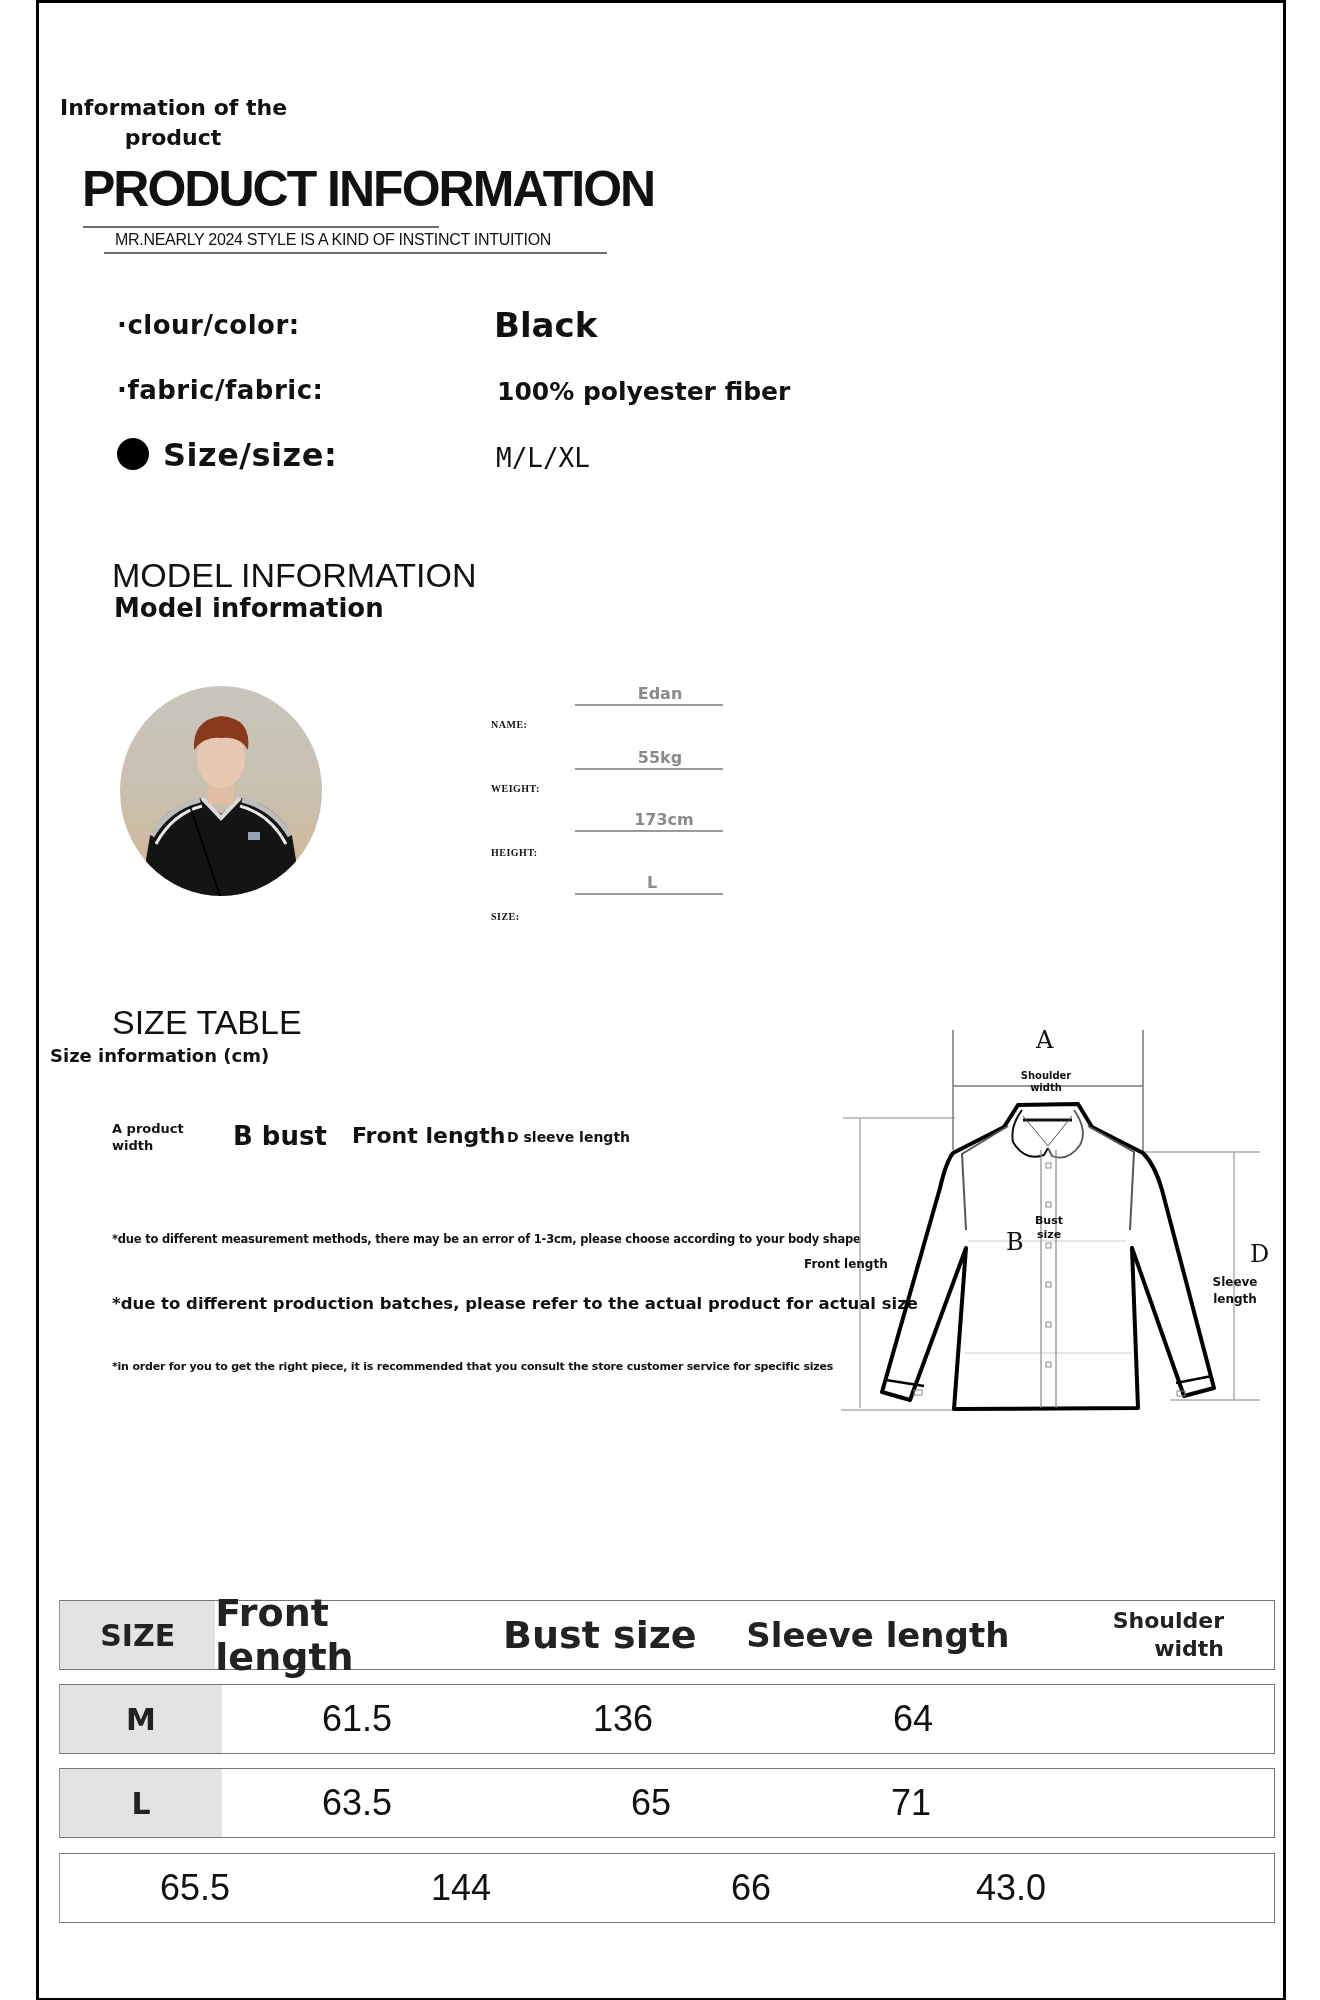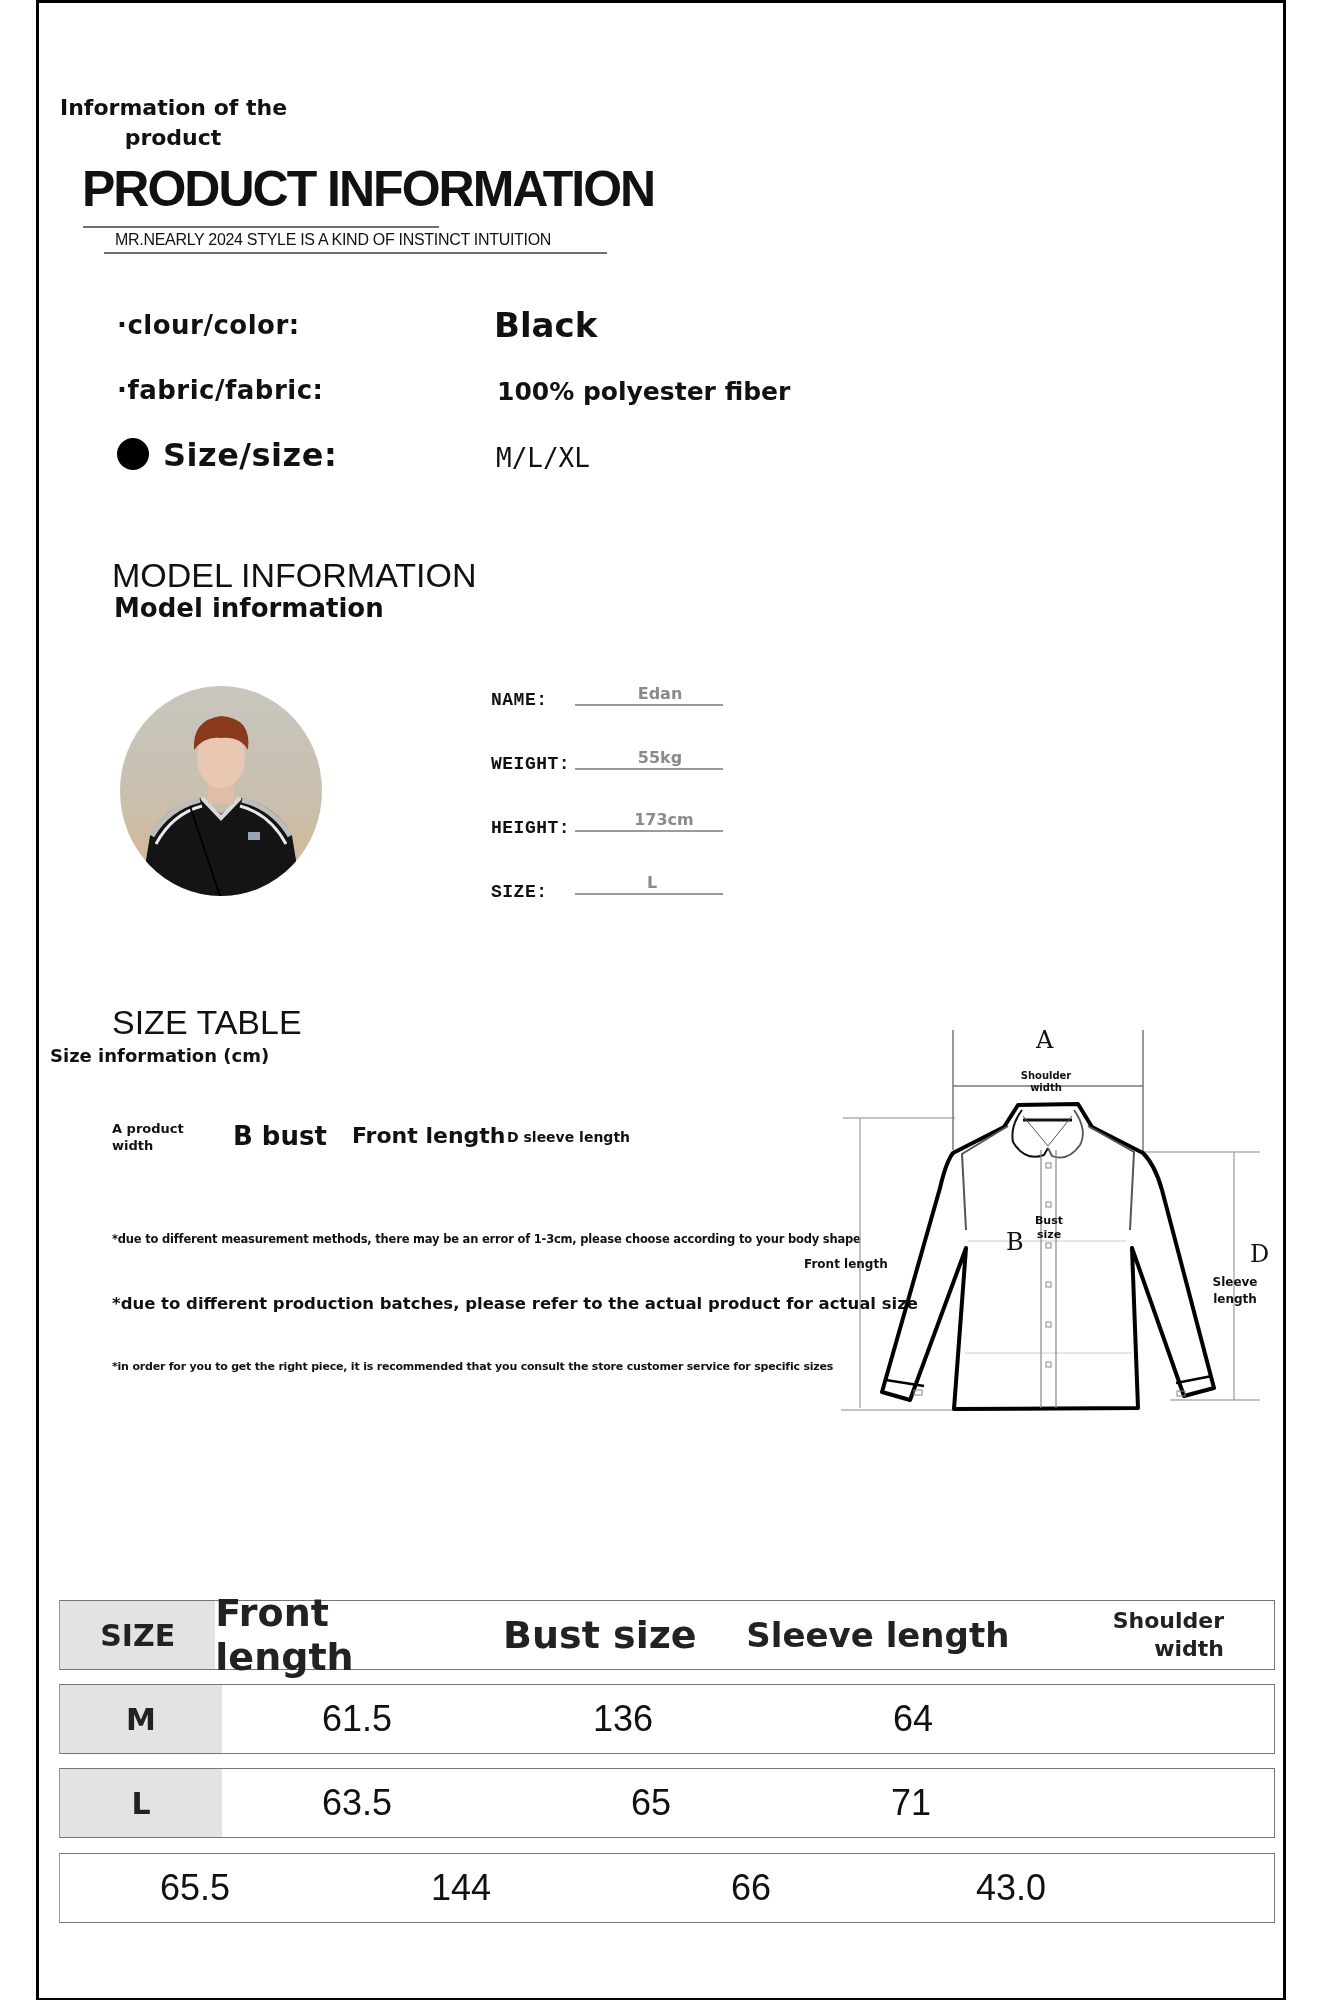--- a/index.html
+++ b/index.html
@@ -14,21 +14,21 @@
   .hr { position:absolute; height:2px; background:#6f6f6f; }
   .spec-label { font-family:"DejaVu Sans", sans-serif; font-weight:bold; font-size:26px; letter-spacing:0.5px; }
   .spec-val-black { font-family:"DejaVu Sans", sans-serif; font-weight:bold; font-size:34px; }
   .spec-val { font-family:"DejaVu Sans", sans-serif; font-weight:bold; font-size:25px; }
   .spec-mono { font-family:"DejaVu Sans Mono", monospace; font-size:26px; }
   .dot { display:inline-block; width:32px; height:32px; border-radius:50%; background:#000; vertical-align:middle; margin-right:14px; position:relative; top:-3px; }
   .section-title { font-family:"Liberation Sans", sans-serif; font-size:34px; }
   .section-sub { font-family:"DejaVu Sans", sans-serif; font-weight:bold; font-size:26px; }
   .avatar { position:absolute; left:120px; top:686px; width:202px; height:210px; border-radius:50%; overflow:hidden;
             background:linear-gradient(180deg,#c8c6bd 0%,#c9bfae 55%,#d7b58c 100%); }
-  .field-label { font-family:Liberation Mono, monospace; font-weight:bold; font-size:18px; letter-spacing:0.5px; }
+  .field-label { font-family:Liberation Serif, serif; font-weight:bold; font-size:10px; letter-spacing:0.5px;margin-top:29px; }
   .field-line { position:absolute; height:2px; background:#9a9a9a; }
   .field-val { font-family:"DejaVu Sans", sans-serif; font-weight:bold; font-size:16px; color:#8a8a8a; text-align:center; width:148px; }
   .legend-small { font-family:"DejaVu Sans", sans-serif; font-weight:bold; font-size:13px; line-height:17px; }
   .legend-big { font-family:"DejaVu Sans", sans-serif; font-weight:bold; font-size:26px; }
   .legend-mid { font-family:"DejaVu Sans", sans-serif; font-weight:bold; font-size:22px; }
   .legend-sm2 { font-family:"DejaVu Sans", sans-serif; font-weight:bold; font-size:14px; }
   .note-sm { font-family:"DejaVu Sans", sans-serif; font-weight:bold; font-size:11.5px; letter-spacing:-0.2px; }
   .note-md { font-family:"DejaVu Sans", sans-serif; font-weight:bold; font-size:16.5px; }
   .note-xs { font-family:"DejaVu Sans", sans-serif; font-weight:bold; font-size:11px; letter-spacing:-0.2px; }
   .diag-label { font-family:"DejaVu Sans", sans-serif; font-weight:bold; font-size:13px; text-align:center; line-height:16px; }

